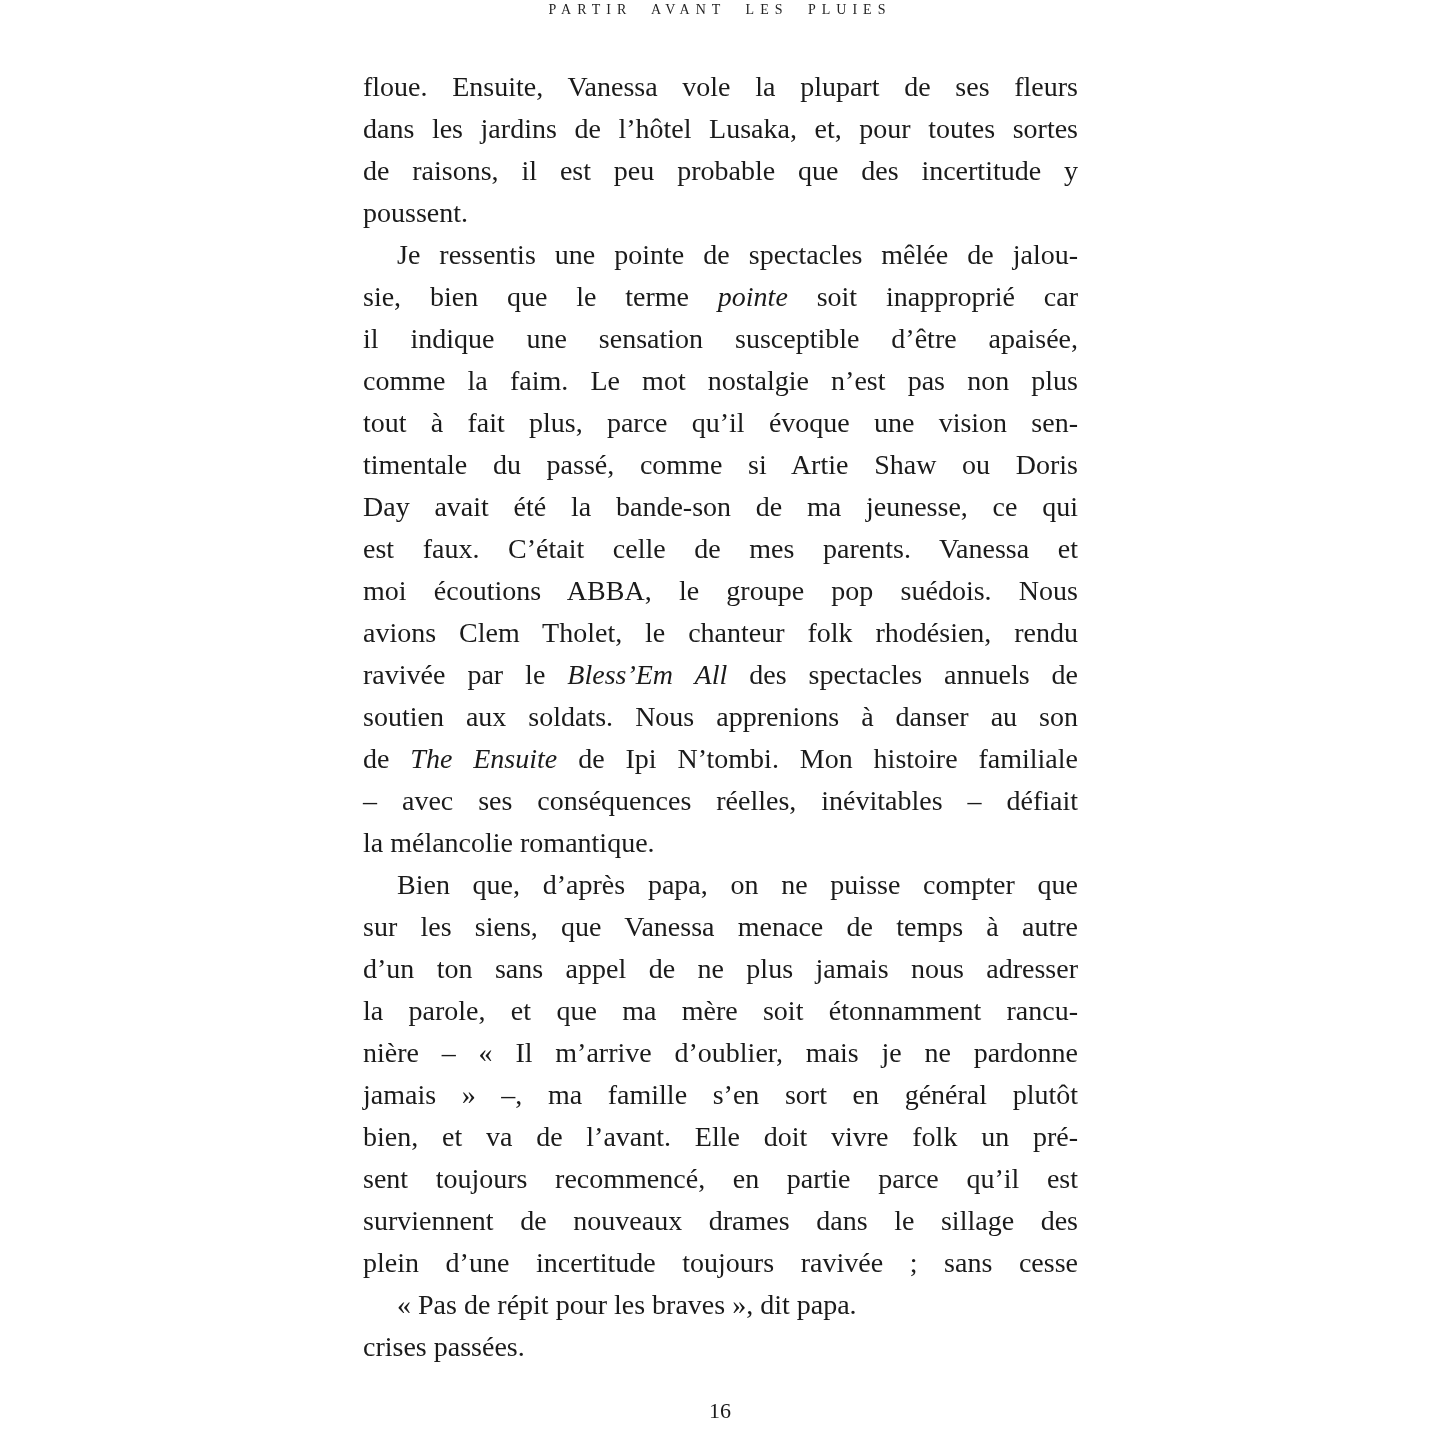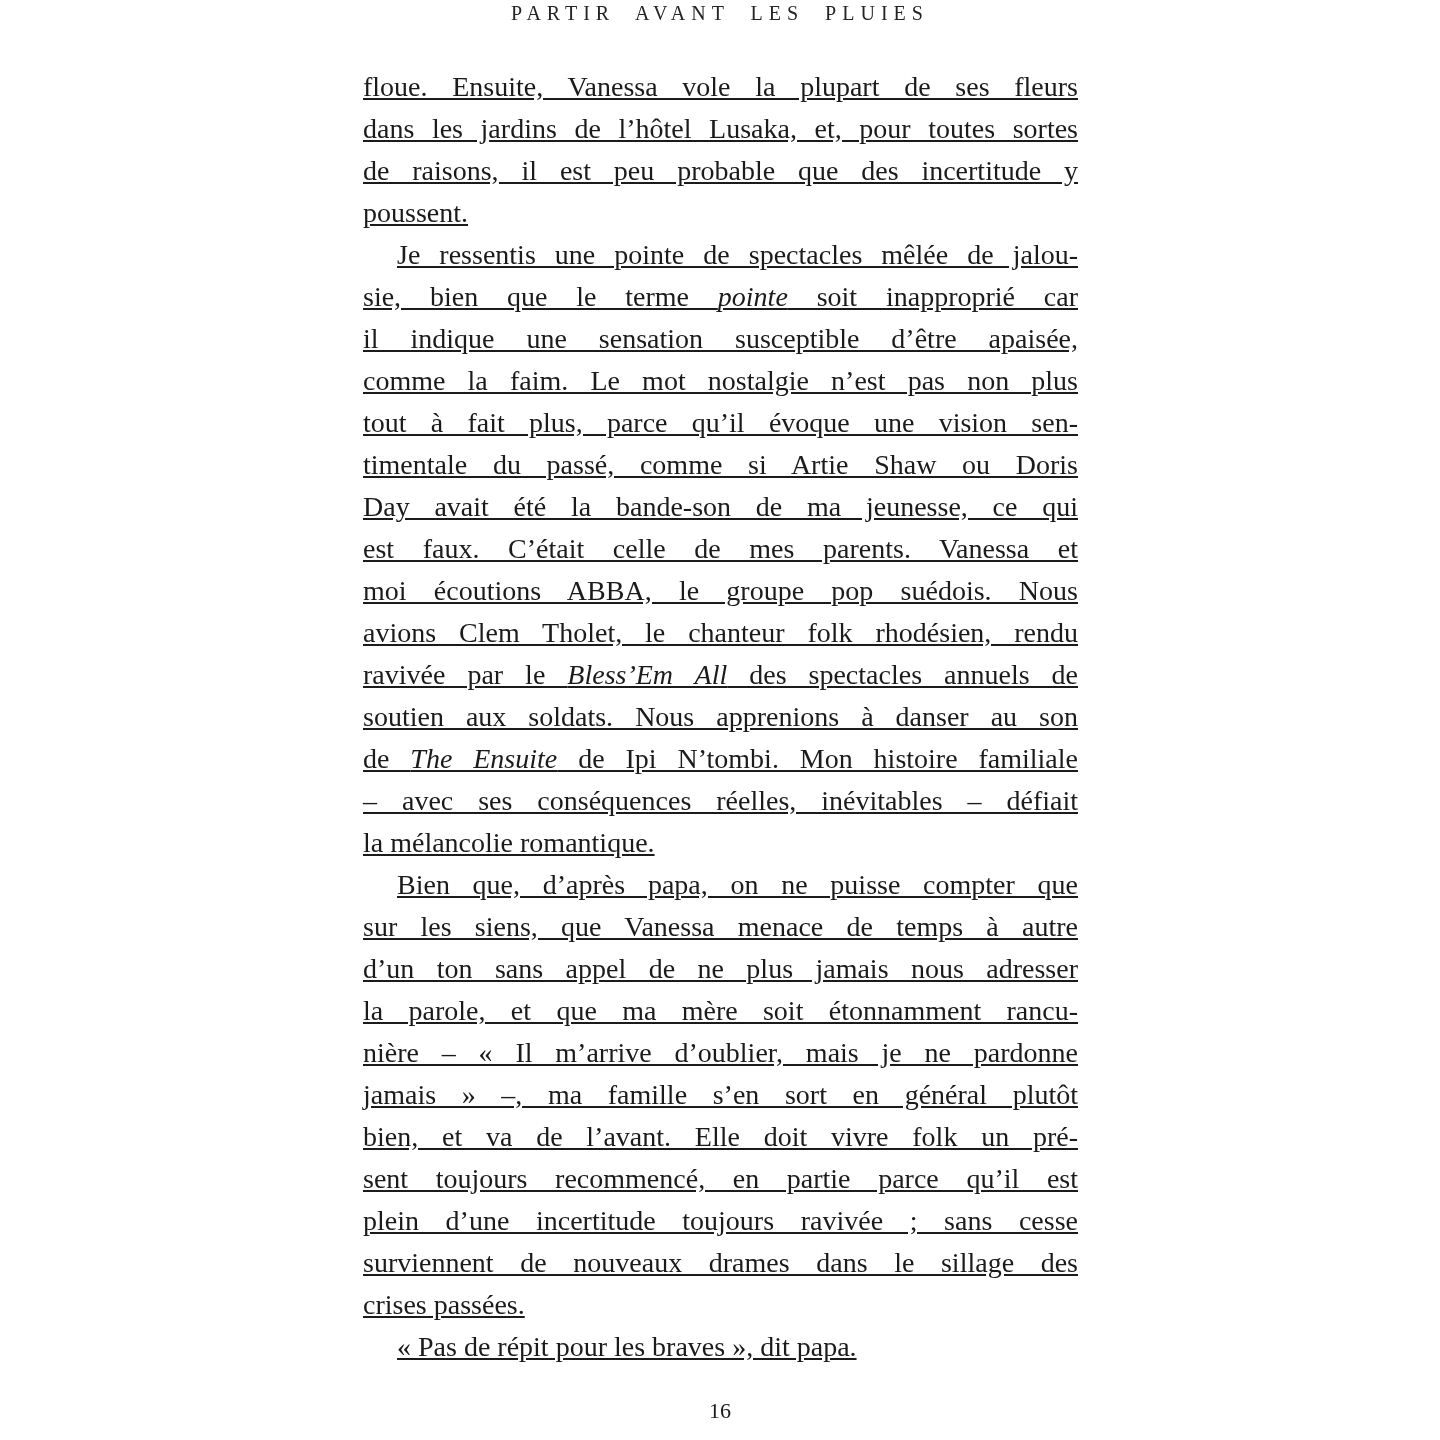--- a/index.html
+++ b/index.html
@@ -12,33 +12,32 @@
     color: #1b1b1b;
     font-family: "Liberation Serif", "DejaVu Serif", serif;
     overflow: hidden;
   }
   .running-header {
     position: absolute;
     top: 2px;
     left: 0;
     width: 100%;
     text-align: center;
-    font-size: 20px;
+    font-size: 14px;
     letter-spacing: 6px;
     word-spacing: 10px;
     color: #242424;
   }
   .text-block {
     position: absolute;
     left: 363px;
     top: 66px;
     width: 715px;
     font-size: 28px;
     line-height: 42px;
-    text-decoration: underline;
   }
   .line {
     text-align: justify;
     text-align-last: justify;
   }
   .line.para-last { text-align-last: left; }
   .line.indent { text-indent: 34px; }
   .line i { font-style: italic; }
   .page-number {
     position: absolute;
@@ -77,20 +76,20 @@
       <div class="line"><span>– avec ses conséquences réelles, inévitables – défiait</span></div>
       <div class="line para-last"><span>la mélancolie romantique.</span></div>
       <div class="line indent"><span>Bien que, d’après papa, on ne puisse compter que</span></div>
       <div class="line"><span>sur les siens, que Vanessa menace de temps à autre</span></div>
       <div class="line"><span>d’un ton sans appel de ne plus jamais nous adresser</span></div>
       <div class="line"><span>la parole, et que ma mère soit étonnamment rancu-</span></div>
       <div class="line"><span>nière – « Il m’arrive d’oublier, mais je ne pardonne</span></div>
       <div class="line"><span>jamais » –, ma famille s’en sort en général plutôt</span></div>
       <div class="line"><span>bien, et va de l’avant. Elle doit vivre folk un pré-</span></div>
       <div class="line"><span>sent toujours recommencé, en partie parce qu’il est</span></div>
+      <div class="line"><span>surviennent de nouveaux drames dans le sillage des</span></div>
       <div class="line"><span>plein d’une incertitude toujours ravivée ; sans cesse</span></div>
-      <div class="line"><span>surviennent de nouveaux drames dans le sillage des</span></div>
+      <div class="line para-last indent"><span>« Pas de répit pour les braves », dit papa.</span></div>
       <div class="line para-last"><span>crises passées.</span></div>
-      <div class="line para-last indent"><span>« Pas de répit pour les braves », dit papa.</span></div>
     </div>
 
   <div class="page-number">16</div>
 </div>
 
 </body></html>

